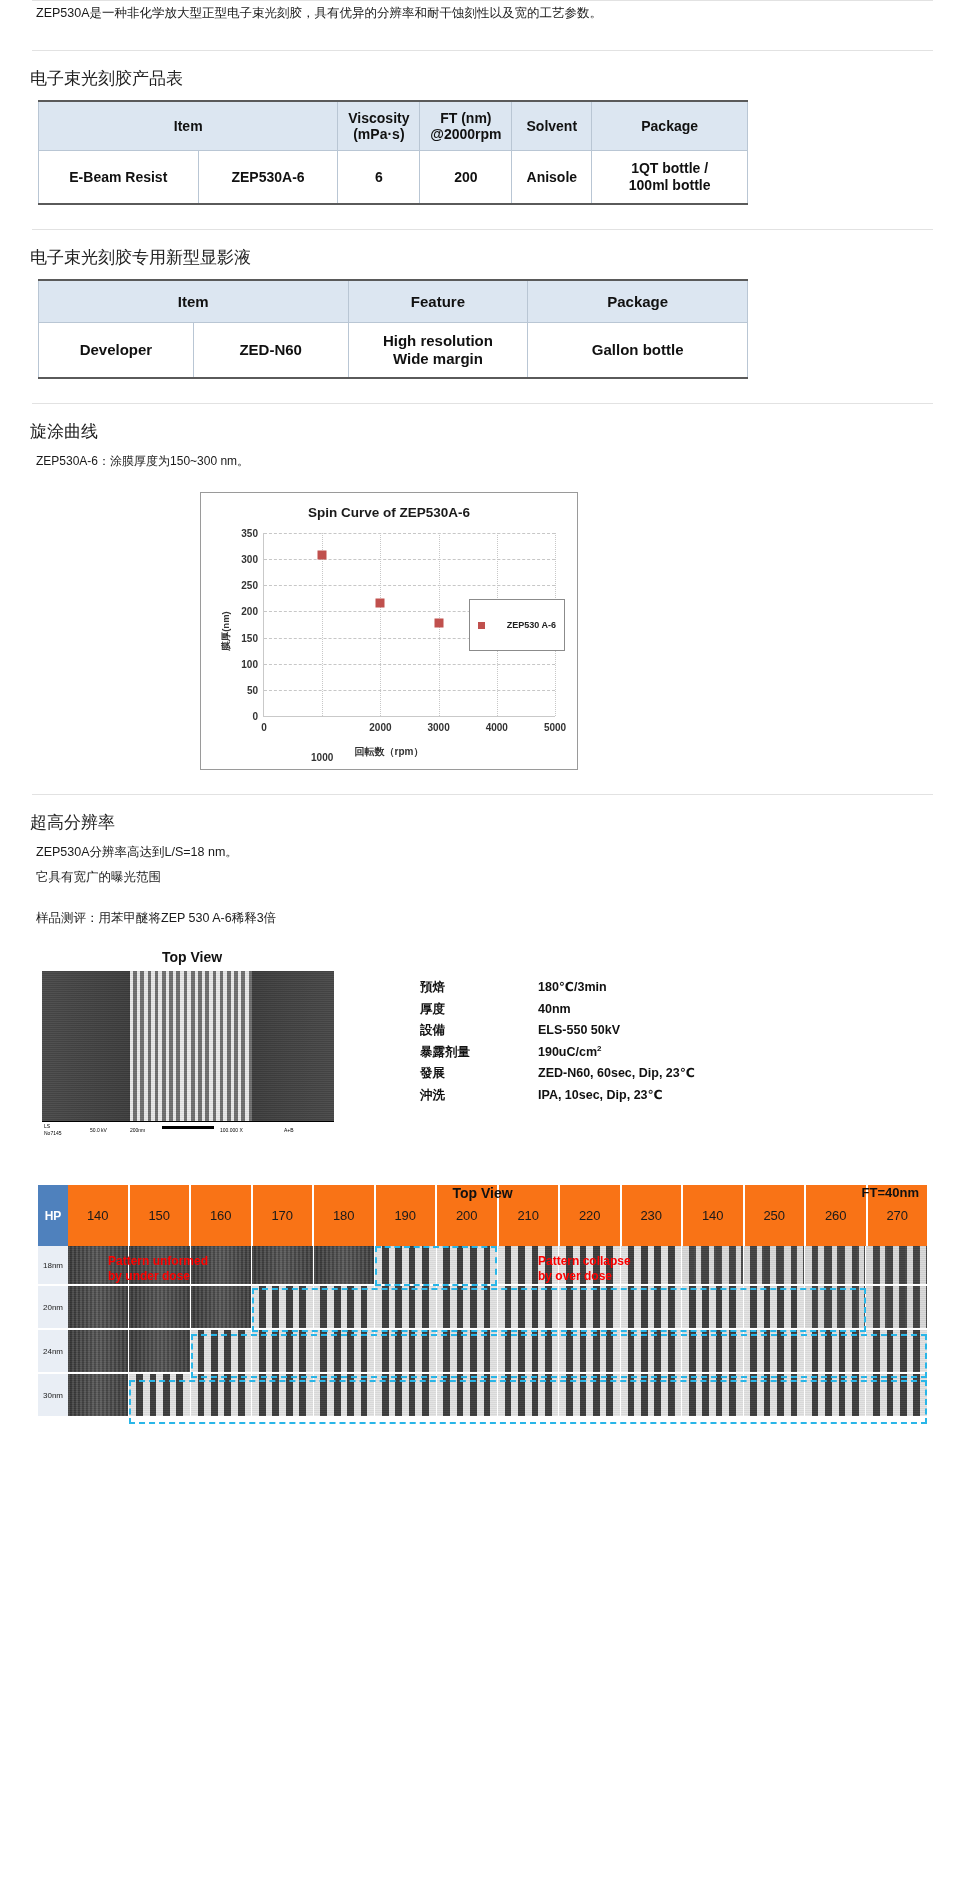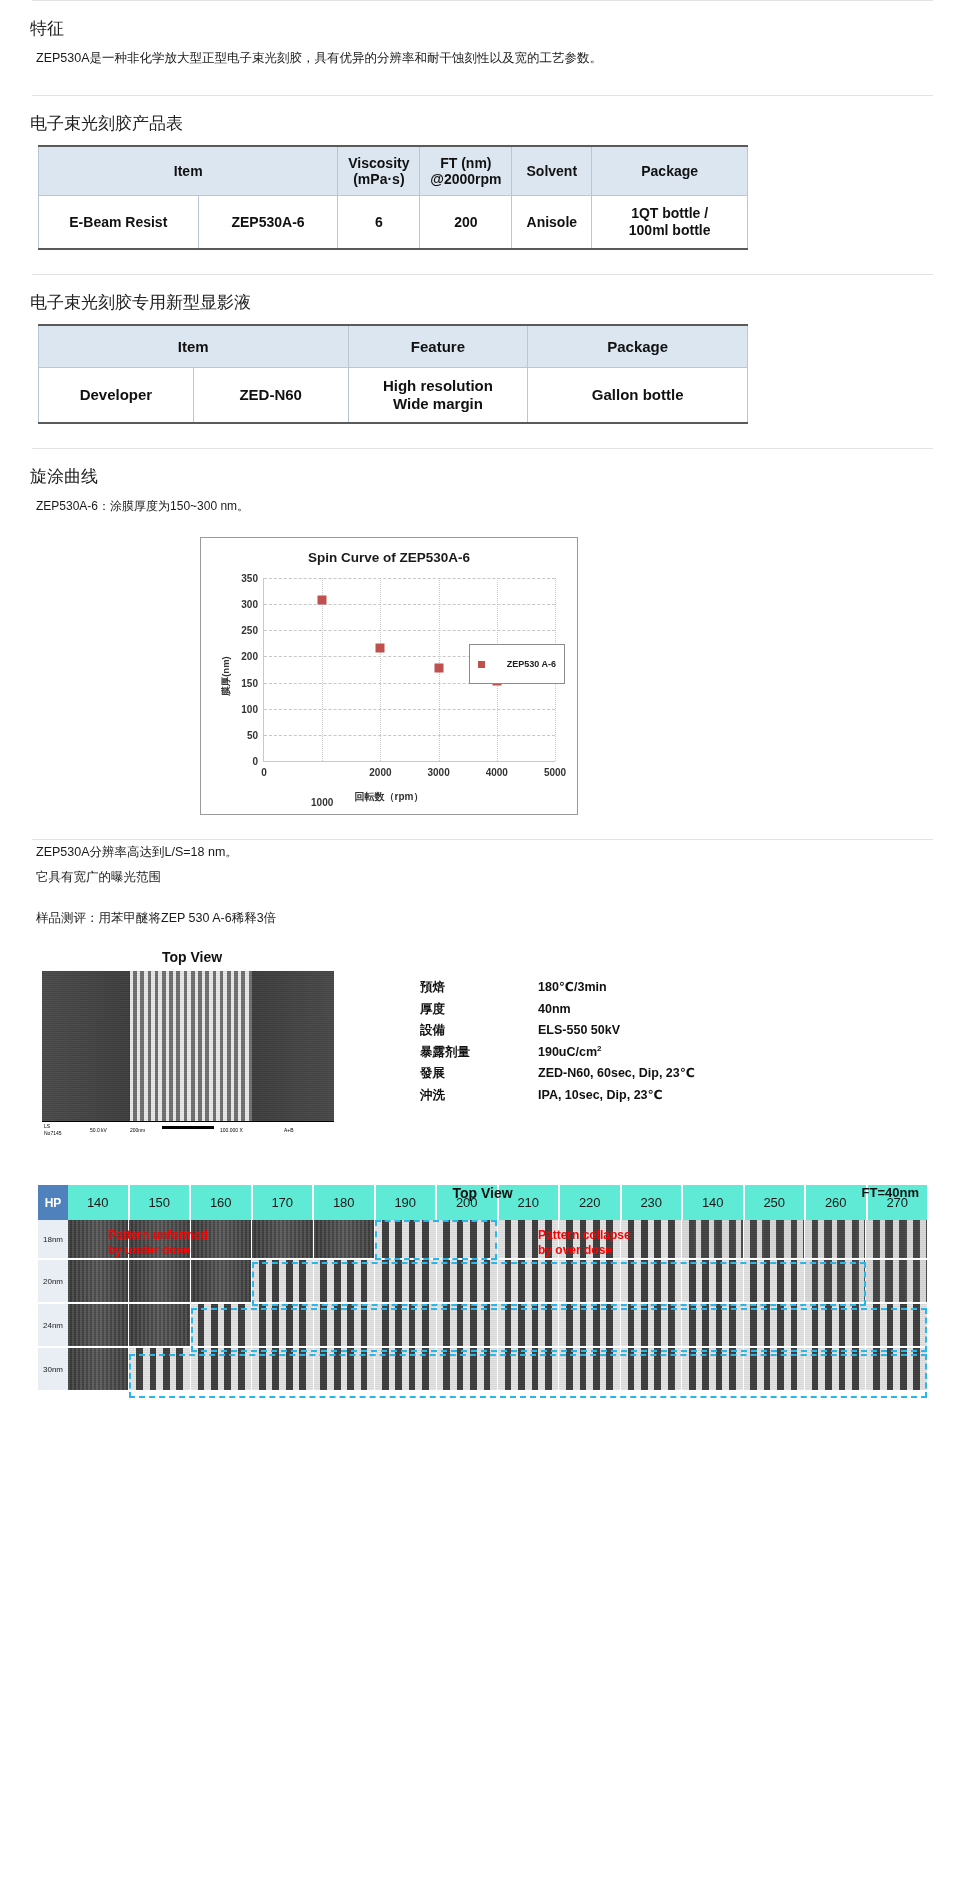--- a/index.html
+++ b/index.html
@@ -128,21 +128,21 @@
     transform-origin: center;
     font-size: 9.5px; font-weight: bold; color:#333; white-space: nowrap;
   }
   .xlab {
     position: absolute; left: 0; width: 100%; bottom: 10px;
     text-align: center; font-size: 10px; font-weight: bold; color:#333;
   }
   .legend {
     position: absolute; right: 12px; top: 106px;
     border: 1px solid #8b8b8b; background:#fff;
-    padding: 14px 8px; font-size: 9px; font-weight:bold; color:#222;
+    padding: 20px 8px; font-size: 9px; font-weight:bold; color:#222;
     display: flex; align-items: center; gap: 22px; white-space: nowrap;
   }
   .legend .sw { width: 7px; height: 7px; background:#c0504d; display:inline-block; }
 
   
   .sem-block { position: relative; margin-top: 18px; height: 200px; }
   .sem-title {
     position:absolute; left: 42px; top: 0; width: 300px;
     text-align:center; font-size: 14px; font-weight: bold; color:#111;
   }
@@ -187,22 +187,22 @@
     background: #4f81bd; color: #fff; text-align: center;
     font-size: 13px; font-weight: bold; padding: 5px 0;
   }
   .mx-hdr { display: flex; }
   .mx-hp {
     width: 30px; background: #4f81bd; color:#fff; font-size: 12px;
     font-weight: bold; display:flex; align-items:center; justify-content:center;
   }
   .mx-doses { display: flex; flex: 1; }
   .mx-dose {
-    flex: 1; background: #5eead4; color:#1a1a1a;
-    text-align:center; font-size: 13px; padding: 10px 0;
+    flex: 1; background: #f97316; color:#1a1a1a;
+    text-align:center; font-size: 13px; padding: 23px 0;
     border-right: 2px solid #fff;
   }
   .mx-dose:last-child { border-right: none; }
   .mx-rows { }
   .mx-row { display: flex; border-bottom: 2px solid #fff; position: relative; }
   .mx-rowlab {
     width: 30px; background: #e9eef5; color:#222; font-size: 8px;
     display:flex; align-items:center; justify-content:center;
   }
   .mx-cells { display: flex; flex: 1; }
@@ -216,21 +216,20 @@
     white-space: nowrap; line-height: 1.25;
   }
 </style>
 </head>
 <body>
 
 <div class="page">
 
   <div class="hr"></div>
 
-  <div class="sec-h">特征</div>
   <div class="body-text">ZEP530A是一种非化学放大型正型电子束光刻胶，具有优异的分辨率和耐干蚀刻性以及宽的工艺参数。</div>
   <div class="spacer-24"></div>
   <div class="hr"></div>
 
   <div class="sec-h">电子束光刻胶产品表</div>
   <div class="tbl-wrap">
     <table class="prod" id="tbl-product">
       <colgroup>
           <col class="c0">
           <col class="c1">
@@ -346,20 +345,21 @@
       </div>
     <div class="legend">
       <span class="sw"></span>
       <span>ZEP530 A-6</span>
     </div>
   </div>
 
   <div class="spacer-24"></div>
   <div class="hr"></div>
 
+  <div class="sec-h">超高分辨率</div>
   <div class="body-text">ZEP530A分辨率高达到L/S=18 nm。</div>
   <div class="body-text">它具有宽广的曝光范围</div>
   <div class="spacer-16"></div>
   <div class="body-text">样品测评：用苯甲醚将ZEP 530 A-6稀释3倍</div>
 
   <div class="sem-block">
     <div class="sem-title">Top View</div>
     <div class="sem-img" id="sem-image">
         <div class="sem-band" style="left:0;width:30%;background:linear-gradient(90deg,#4a4a4a,#3c3c3c)"></div>
         <div class="sem-band" style="right:0;width:28%;background:linear-gradient(90deg,#3c3c3c,#484848)"></div>

